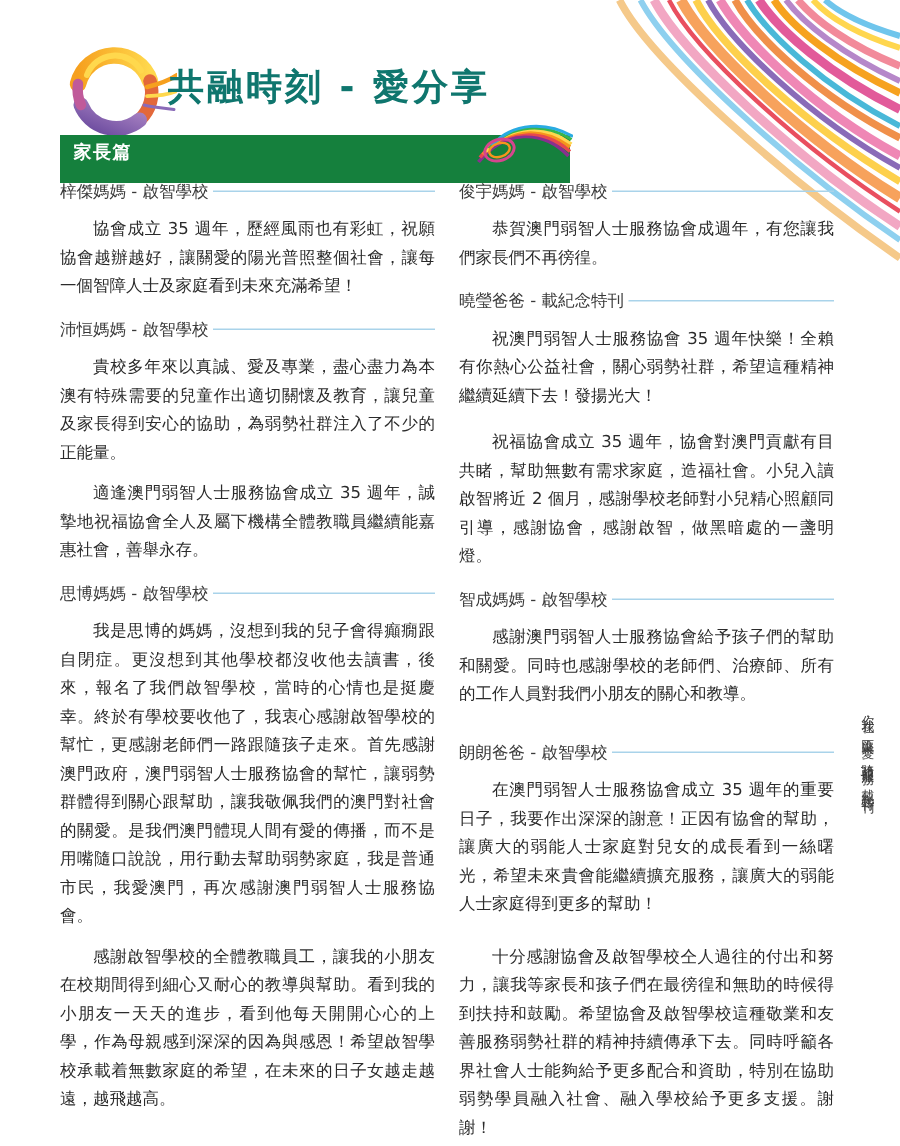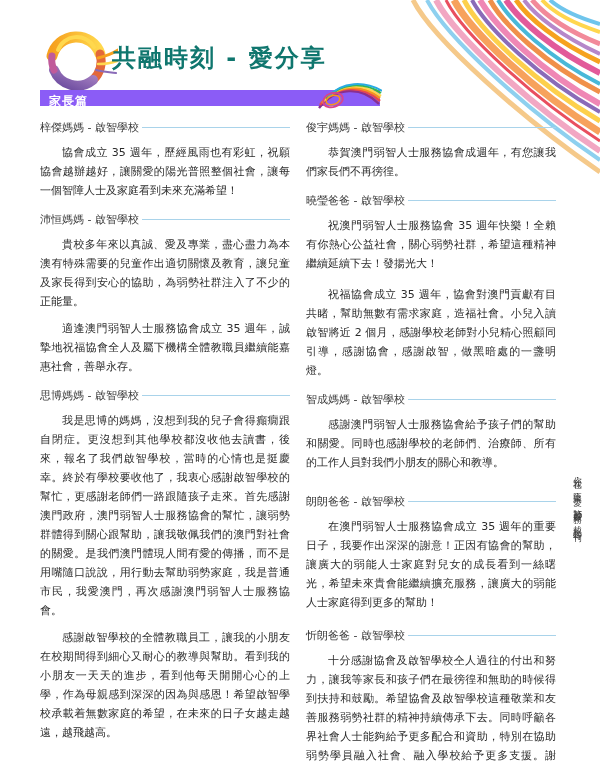--- a/index.html
+++ b/index.html
@@ -18,21 +18,21 @@
 
   
   .logo{position:absolute;left:40px;top:18px;width:78px;height:84px;}
   .page-title{
     position:absolute;left:112px;top:42px;
     font-size:24px;font-weight:bold;color:#0f766e;letter-spacing:2px;
     white-space:nowrap;
   }
 
   
-  .banner{position:absolute;left:40px;top:90px;width:340px;height:16px;background:#8b5cf6;}
+  .banner{position:absolute;left:40px;top:90px;width:340px;height:32px;background:#15803d;}
   .banner-label{color:#fff;font-size:12px;font-weight:bold;line-height:22px;padding-left:9px;letter-spacing:1px;}
   .banner-swirl{position:absolute;left:278px;top:-8px;width:64px;height:30px;}
 
   
   .content{position:absolute;left:40px;top:116px;width:516px;display:flex;gap:16px;}
   .col{width:250px;}
   .sec{margin-bottom:12px;}
   .sec-head{display:flex;align-items:center;gap:3px;margin:4px 0 6px;}
   .sec-author{font-size:11px;color:#3a3a3a;white-space:nowrap;}
   .rule{flex:1;height:1px;background:#a9d3ea;}
@@ -159,21 +159,21 @@
       <span class="sec-author">俊宇媽媽 - 啟智學校</span>
       <span class="rule"></span>
     </div>
     <div class="sec-body">
             <p class="para">恭賀澳門弱智人士服務協會成週年，有您讓我們家長們不再徬徨。</p>
           </div>
   </div>
 
   <div class="sec">
     <div class="sec-head">
-      <span class="sec-author">曉瑩爸爸 - 啟智學校</span>
+      <span class="sec-author">曉瑩爸爸 - 載紀念特刊</span>
       <span class="rule"></span>
     </div>
     <div class="sec-body">
             <p class="para">祝澳門弱智人士服務協會 35 週年快樂！全賴有你熱心公益社會，關心弱勢社群，希望這種精神繼續延續下去！發揚光大！</p>
           </div>
   </div>
 
   <div class="sec">
     <div class="sec-body">
             <p class="para">祝福協會成立 35 週年，協會對澳門貢獻有目共睹，幫助無數有需求家庭，造福社會。小兒入讀啟智將近 2 個月，感謝學校老師對小兒精心照顧同引導，感謝協會，感謝啟智，做黑暗處的一盞明燈。</p>
@@ -194,24 +194,20 @@
     <div class="sec-head">
       <span class="sec-author">朗朗爸爸 - 啟智學校</span>
       <span class="rule"></span>
     </div>
     <div class="sec-body">
             <p class="para">在澳門弱智人士服務協會成立 35 週年的重要日子，我要作出深深的謝意！正因有協會的幫助，讓廣大的弱能人士家庭對兒女的成長看到一絲曙光，希望未來貴會能繼續擴充服務，讓廣大的弱能人士家庭得到更多的幫助！</p>
           </div>
   </div>
 
   <div class="sec">
-    <div class="sec-head">
-      <span class="sec-author">忻朗爸爸 - 啟智學校</span>
-      <span class="rule"></span>
-    </div>
     <div class="sec-body">
             <p class="para">十分感謝協會及啟智學校仝人過往的付出和努力，讓我等家長和孩子們在最徬徨和無助的時候得到扶持和鼓勵。希望協會及啟智學校這種敬業和友善服務弱勢社群的精神持續傳承下去。同時呼籲各界社會人士能夠給予更多配合和資助，特別在協助弱勢學員融入社會、融入學校給予更多支援。謝謝！</p>
           </div>
   </div>
 </div>
   </div>
 
   <div class="side-caption">
     <span>你我在．匯聚愛．跨越服務</span><span class="tcu">35</span><span>載紀念特刊</span>
   </div>

